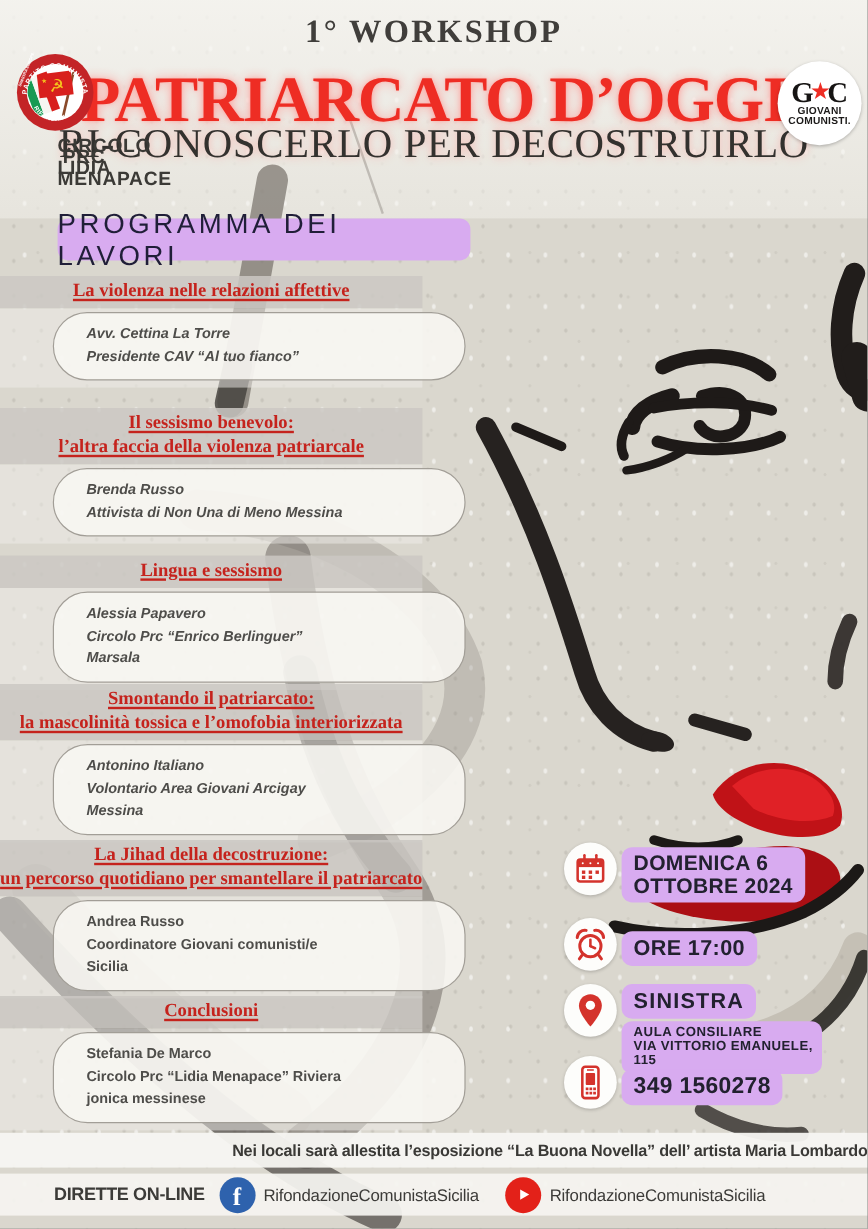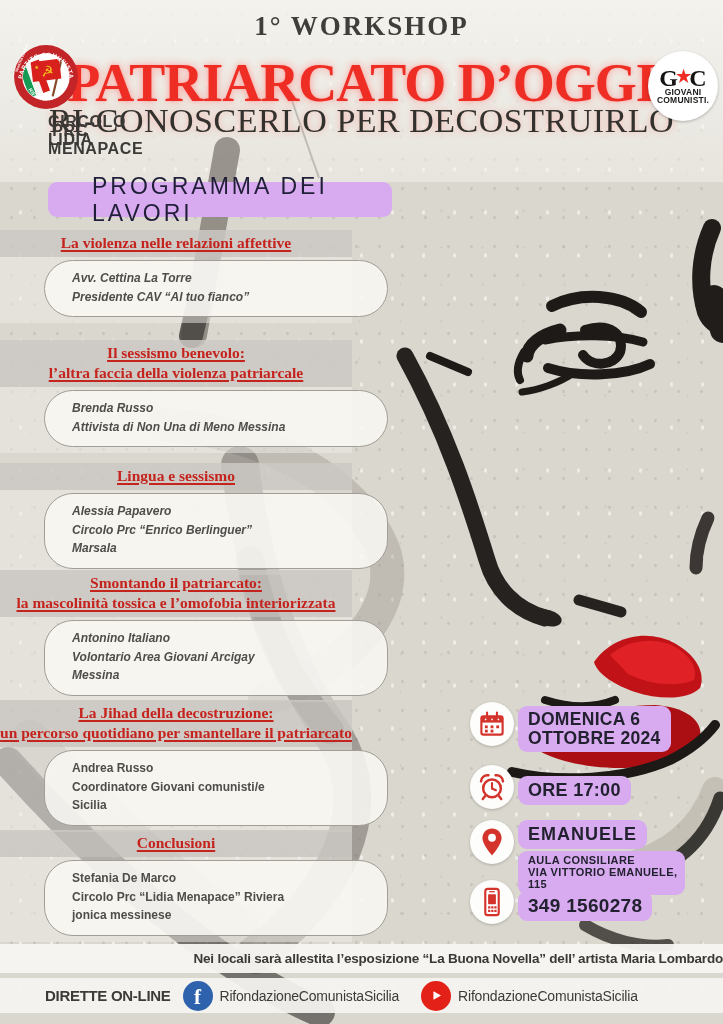--- a/index.html
+++ b/index.html
@@ -36,21 +36,21 @@
     background:#fff;box-shadow:0 1px 3px rgba(0,0,0,.25);
     display:flex;flex-direction:column;align-items:center;justify-content:center;}
   .right-logo .monogram{display:flex;align-items:center;font-family:"Liberation Serif",serif;
     font-weight:bold;font-size:24px;color:#161413;line-height:20px;}
   .right-logo .star{color:var(--title-red,#e0231e);font-size:17px;margin:0 -2px;transform:translateY(-1px);}
   .right-logo .gc-line{font-size:8.5px;font-weight:bold;color:#1c1a19;line-height:8.5px;letter-spacing:.2px;}
 
   
   .program-pill{position:absolute;left:48px;top:182px;width:344px;height:35px;box-sizing:border-box;
     background:var(--lavender,#d8abf0);border-radius:9px;display:flex;align-items:center;justify-content:center;
-    font-size:23px;font-weight:500;letter-spacing:3px;color:#201e38;padding-left:44px;}
+    font-size:23px;font-weight:500;letter-spacing:3px;color:#201e38;}
   .session{position:absolute;left:0;width:352px;}
   .band{background:rgba(203,200,195,.85);padding:3px 0 4px 0;text-align:center;}
   .band-line{font-family:"Liberation Serif",serif;font-weight:bold;font-size:15.5px;line-height:20px;
     color:var(--section-red,#c5231d);text-decoration:underline;text-decoration-thickness:1.5px;text-underline-offset:2px;}
   .boxrow{background:rgba(239,238,233,.5);padding:3px 0 6px 0;margin-top:0;}
   .speaker-box{margin-left:44px;width:344px;box-sizing:border-box;
     background:rgba(248,247,243,.88);border:1.3px solid #a29e97;border-radius:29px;
     padding:8px 12px 10px 27px;color:#4e4d4a;font-weight:bold;font-size:12px;line-height:18.5px;}
   .speaker-box.italic{font-style:italic;}
   .icon-circle{position:absolute;width:44px;height:44px;border-radius:50%;background:#fdfdfb;
@@ -296,21 +296,21 @@
     </svg>
   </div>
   <div class="pill single" style="left:518px;top:776px">ORE 17:00</div>
 
   <div class="icon-circle" style="left:470px;top:820px">
     <svg width="34" height="34" viewBox="0 0 48 48">
       <path d="M24,5 C16.5,5 10.5,11 10.5,18.5 C10.5,28 24,43 24,43 C24,43 37.5,28 37.5,18.5 C37.5,11 31.5,5 24,5 Z" fill="#d4332c"></path>
       <circle cx="24" cy="18" r="5.5" fill="#fff"></circle>
     </svg>
   </div>
-  <div class="pill place" style="left:518px;top:820px">EMANUELE</div>
+  <div class="pill place" style="left:518px;top:820px">SINISTRA</div>
   <div class="pill sub" style="left:518px;top:851px">
     <div>AULA CONSILIARE</div>
     <div>VIA VITTORIO EMANUELE,</div>
     <div>115</div>
   </div>
 
   <div class="icon-circle" style="left:470px;top:880px">
     <svg width="34" height="34" viewBox="0 0 48 48" stroke="#d4332c" fill="none">
       <rect x="14.5" y="5.5" width="19" height="37" rx="3.5" fill="#fff" stroke-width="3"></rect>
       <line x1="20" y1="9.5" x2="28" y2="9.5" stroke-width="1.8"></line>

